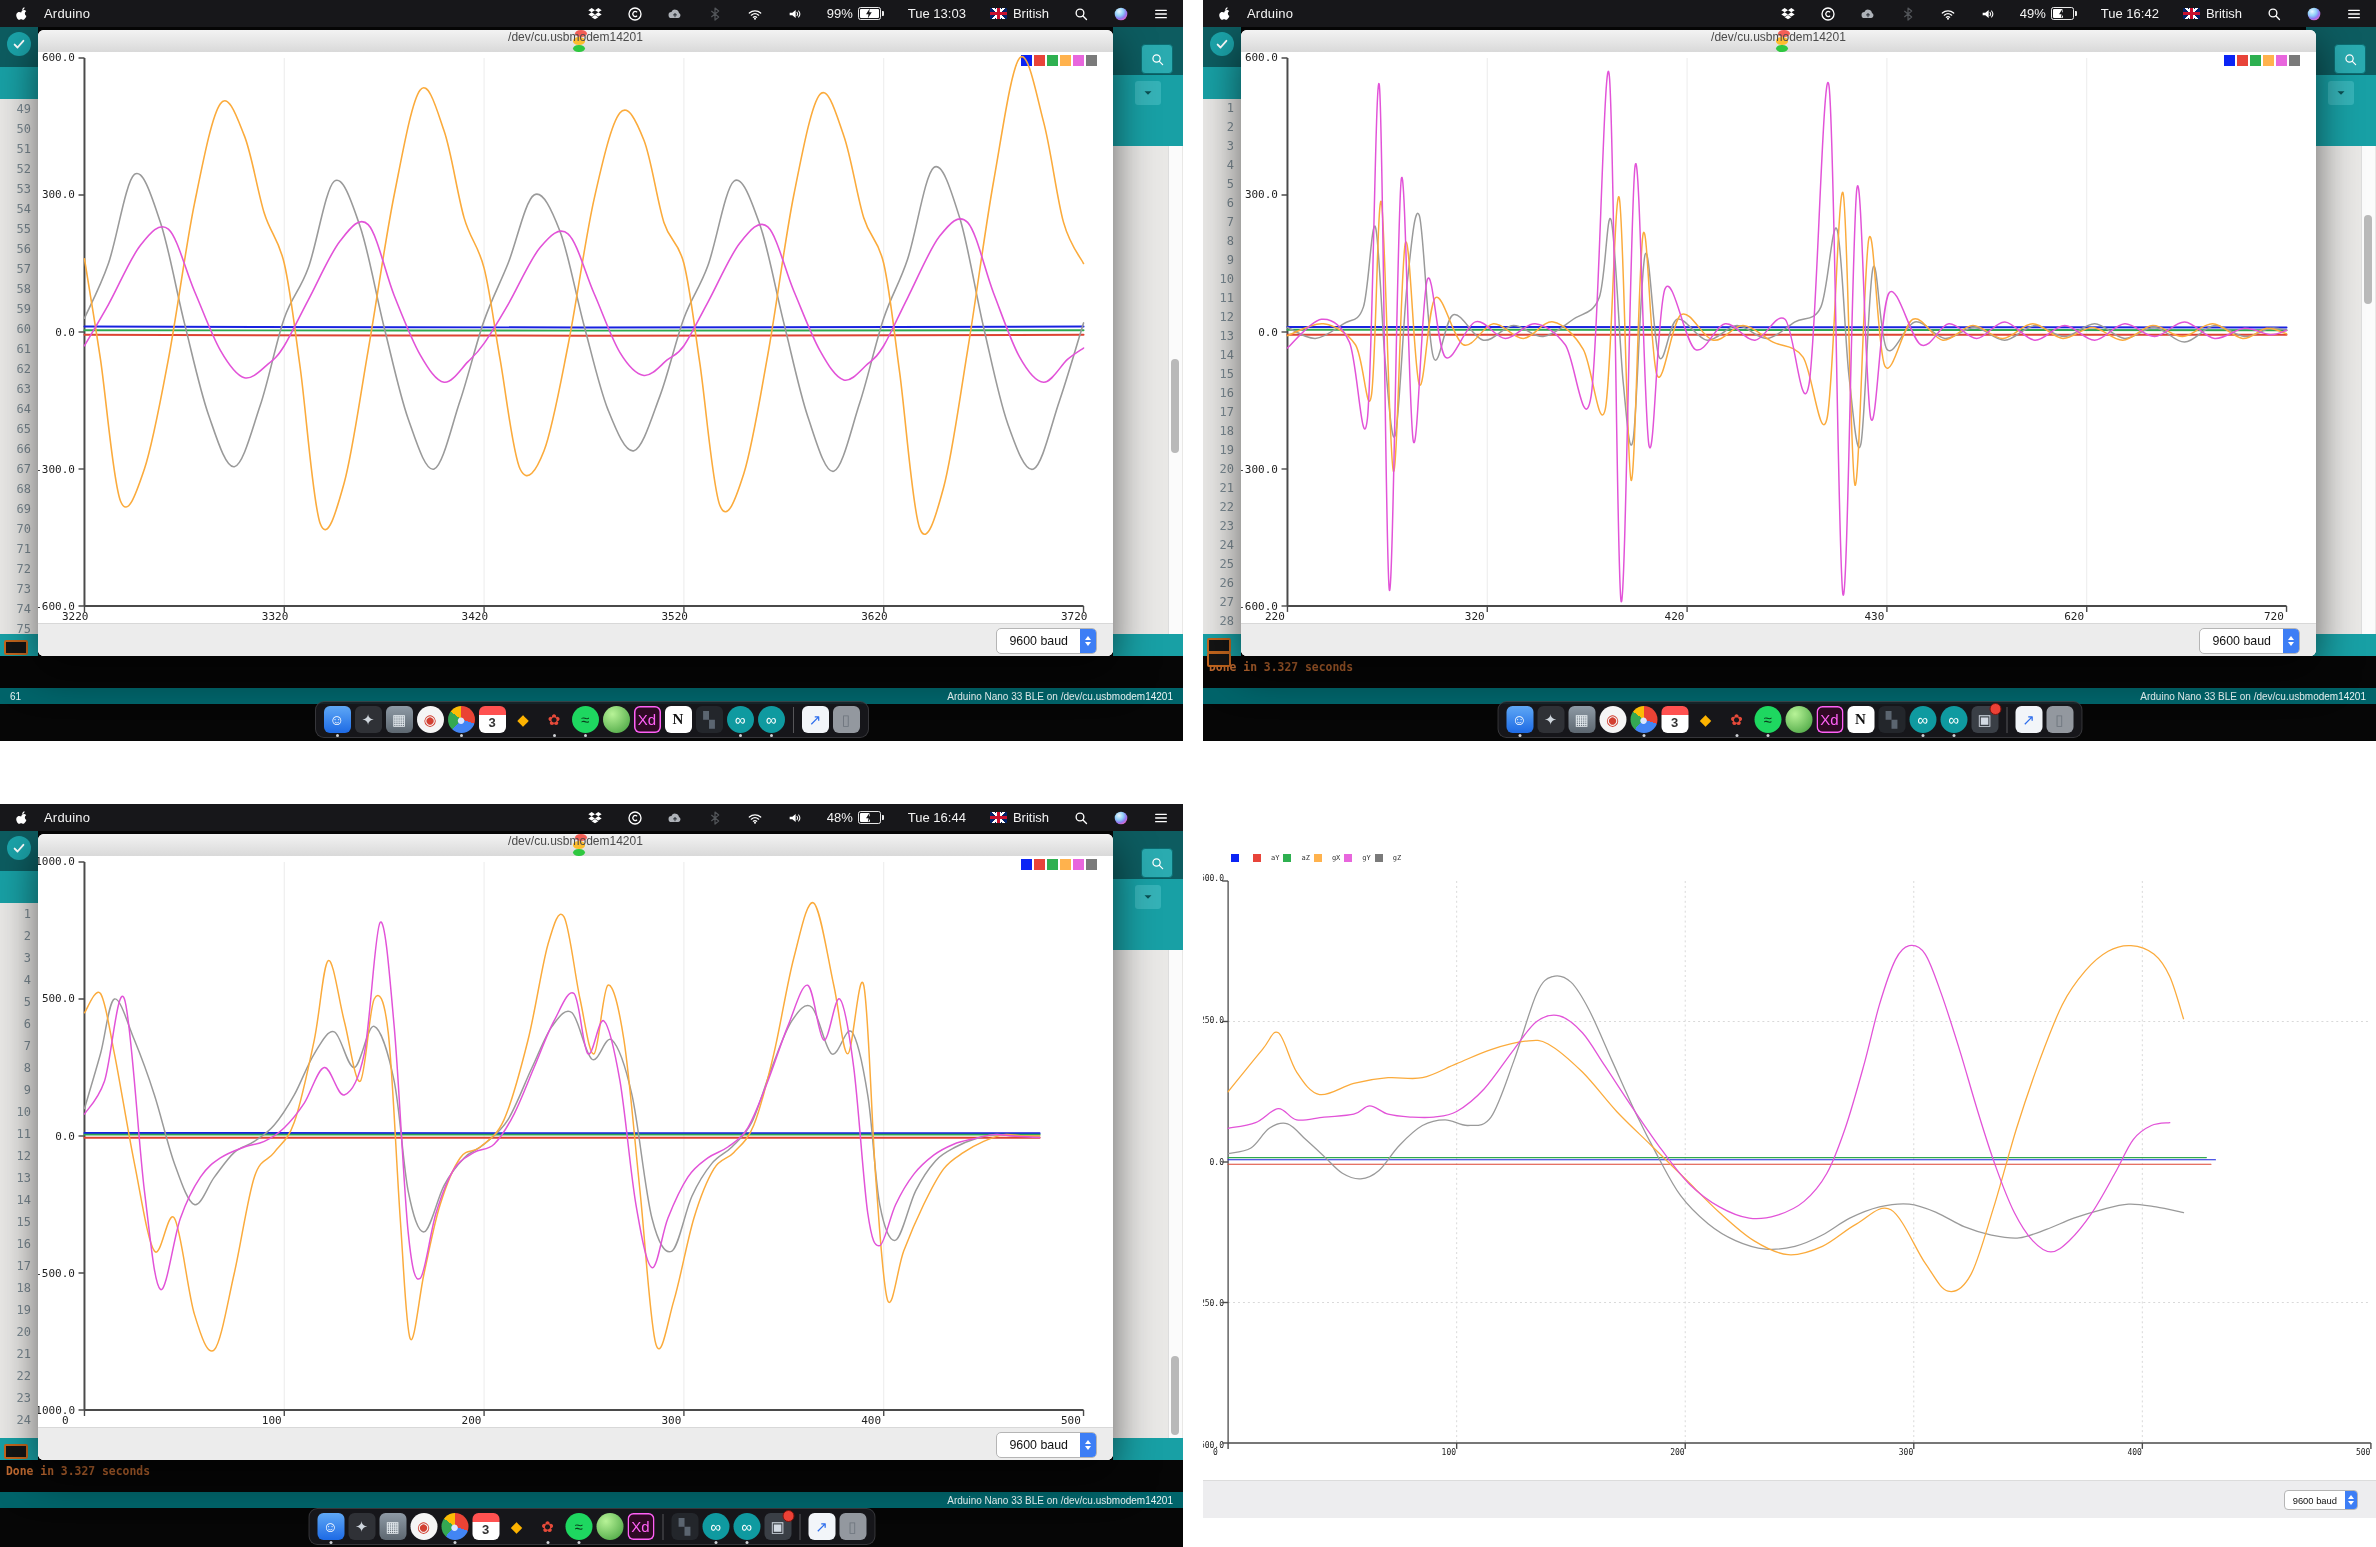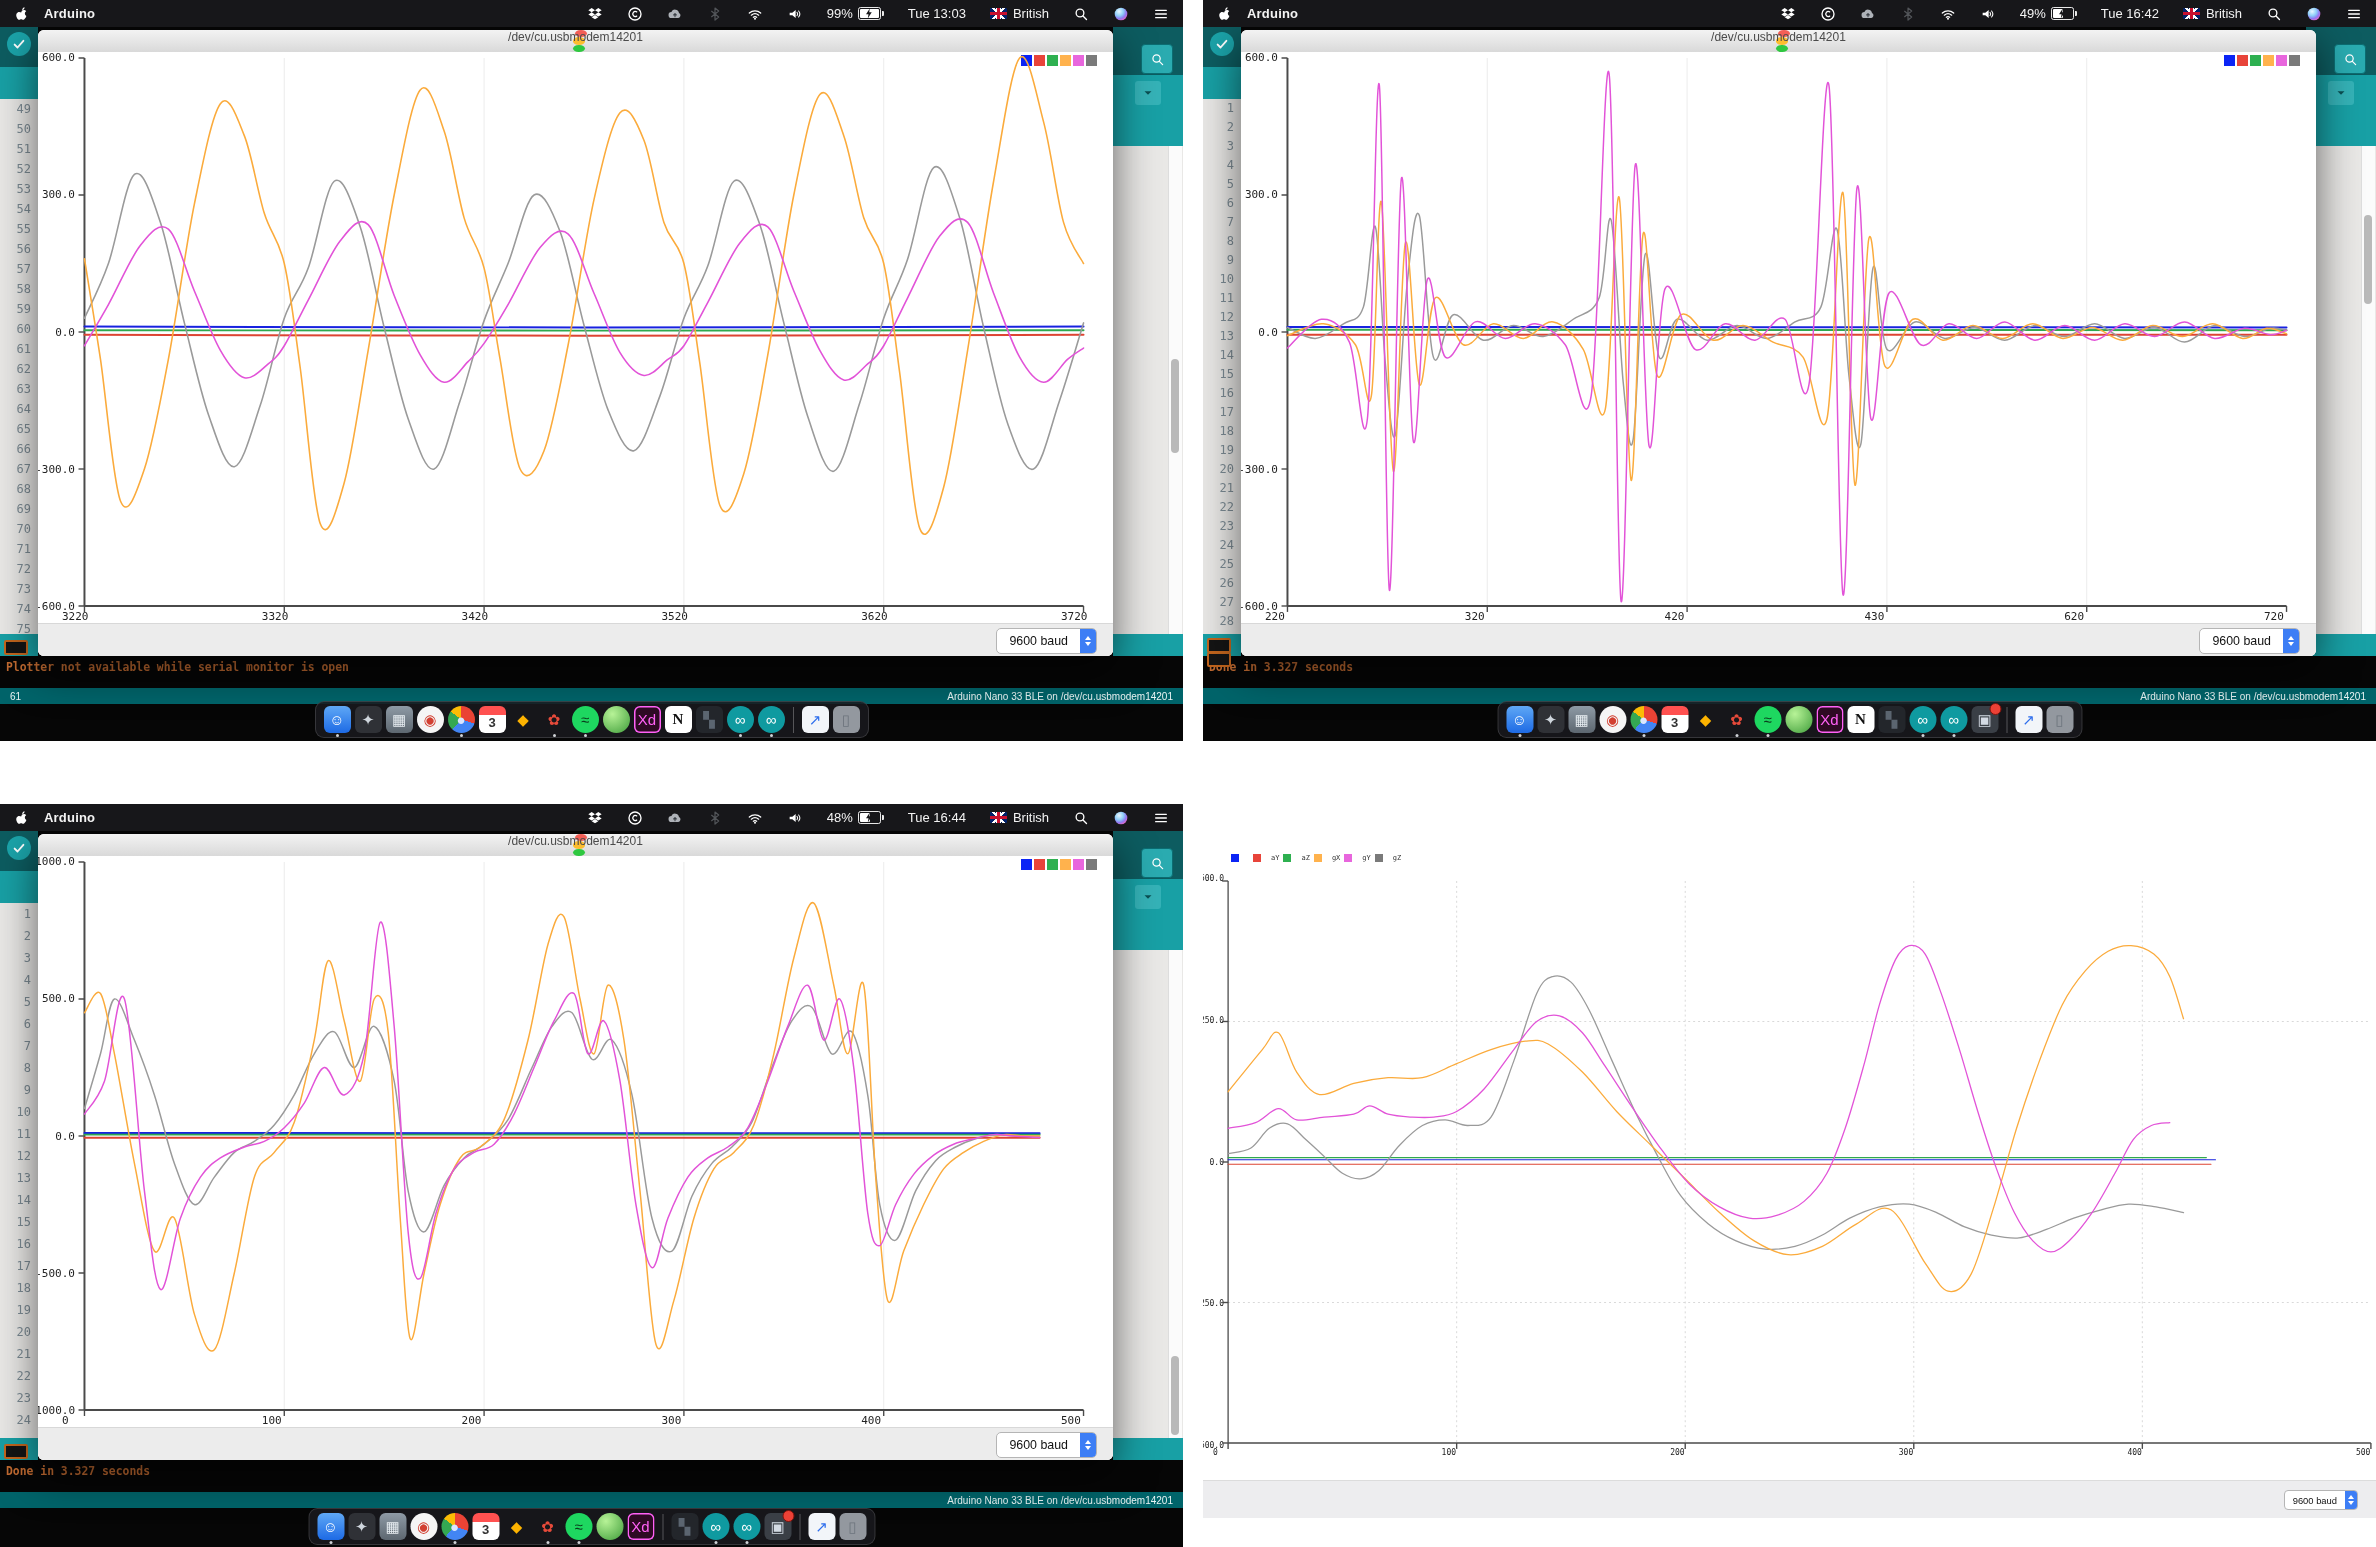--- a/index.html
+++ b/index.html
@@ -1,21 +1,21 @@
 <!DOCTYPE html>
 <html><head>
 <meta charset="utf-8">
 <style>
   html,body{margin:0;padding:0;background:#fff;}
   #stage{position:relative;width:2376px;height:1547px;background:#fff;overflow:hidden;font-family:"Liberation Sans",sans-serif;}
   .quad{position:absolute;overflow:hidden;}
   
   .menubar{position:absolute;left:0;top:0;right:0;height:27px;background:#17171a;color:#f3f3f3;display:flex;justify-content:space-between;align-items:center;padding:0 14px;box-sizing:border-box;font-size:13px;z-index:9;}
   .mb-left{display:flex;align-items:center;gap:14px;}
-  .mb-app{font-weight:bold;letter-spacing:0.2px;}
+  .mb-app{font-weight:normal;letter-spacing:0.2px;}
   .mb-right{display:flex;align-items:center;gap:24px;}
   .mi{width:16px;height:16px;display:block;}
   .mi.dim{opacity:.45;}
   .mb-batt{display:inline-flex;align-items:center;}
   .mb-batt-pct{margin-right:5px;}
   .batt-shape{position:relative;width:21px;height:11px;border:1px solid rgba(255,255,255,.9);border-radius:2.5px;display:inline-block;}
   .batt-fill{position:absolute;top:1px;left:1px;bottom:1px;background:#fff;border-radius:1px;}
   .bolt{position:absolute;left:4px;top:-1px;width:12px;height:13px;}
   .batt-nub{width:2px;height:5px;background:rgba(255,255,255,.9);border-radius:0 1px 1px 0;margin-left:1px;}
   .mb-clock{white-space:nowrap;}
@@ -342,23 +342,20 @@
             <span class="baud-select">
               <span class="baud-text">9600 baud</span>
               <span class="baud-stepper">
                   <span class="arr-up"></span>
                   <span class="arr-dn"></span>
                 </span>
             </span>
           </div>
         </div>
       </div>
-      <div class="console-band">
-        <div class="console-text">Plotter not available while serial monitor is open</div>
-      </div>
       <div class="statusbar">
         <span class="status-left">61</span>
         <span class="status-right">Arduino Nano 33 BLE on /dev/cu.usbmodem14201</span>
       </div>
       <div class="dock">
           <span class="dock-icon dot" style="background: linear-gradient(rgb(95, 168, 245), rgb(29, 106, 229)); color: rgb(255, 255, 255);">☺</span>
           <span class="dock-icon" style="background: rgb(47, 49, 54); color: rgb(207, 214, 221);">✦</span>
           <span class="dock-icon" style="background: linear-gradient(rgb(142, 154, 165), rgb(93, 103, 112)); color: rgb(232, 238, 242);">▦</span>
           <span class="dock-icon round" style="background: rgb(245, 245, 245); color: rgb(210, 63, 49);">◉</span>
           <span class="dock-icon dot round" style="background: conic-gradient(rgb(234, 67, 53) 0deg, rgb(234, 67, 53) 30%, rgb(66, 133, 244) 30%, rgb(66, 133, 244) 62%, rgb(52, 168, 83) 62%, rgb(52, 168, 83) 85%, rgb(251, 188, 5) 85%, rgb(251, 188, 5) 100%); color: rgb(219, 231, 255);">●</span>

